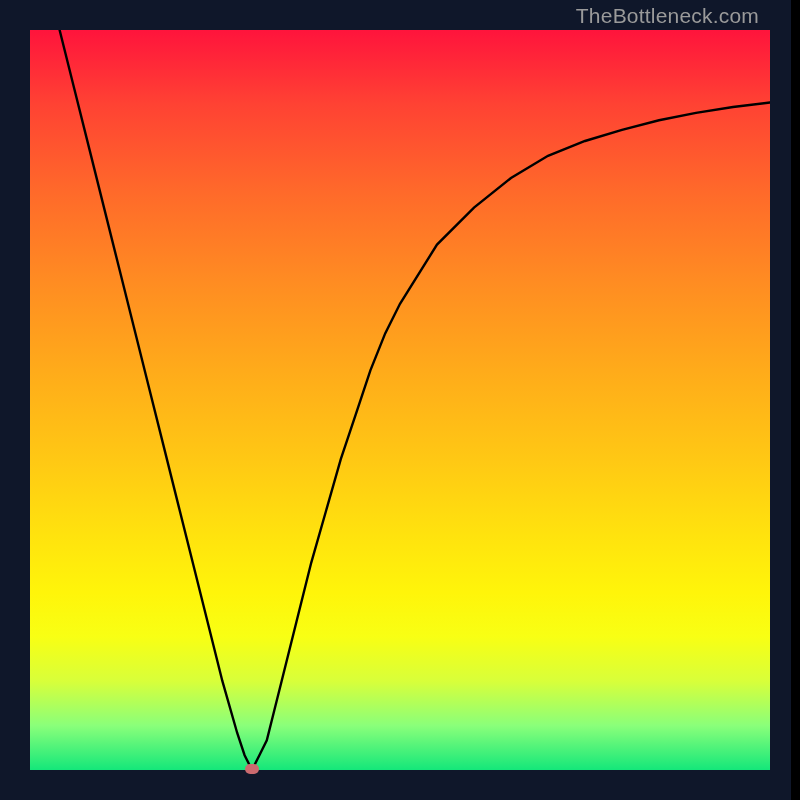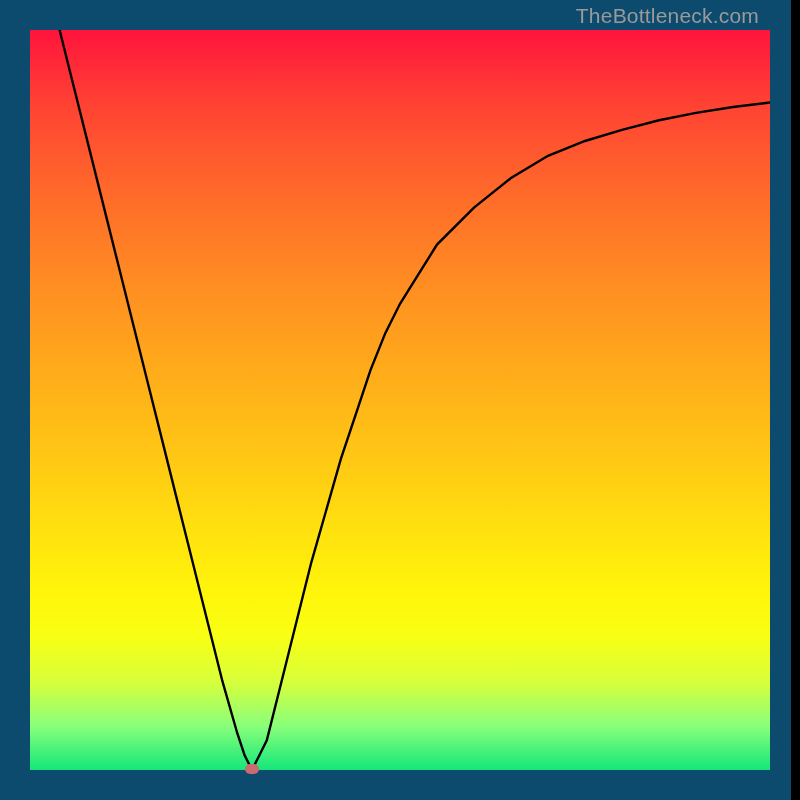--- a/index.html
+++ b/index.html
@@ -9,21 +9,21 @@
     background: #000;
     position: relative;
     font-family: Arial, sans-serif;
   }
   .outer-frame {
     position: absolute;
     top: 0;
     left: 0;
     width: 791px;
     height: 800px;
-    background: #0c4a6e;
+    background: #0f172a;
   }
   .plot-area {
     position: absolute;
     top: 30px;
     left: 30px;
     width: 740px;
     height: 740px;
     background: linear-gradient(to bottom,
       #ff143c 0%,
       #ff4233 10%,

